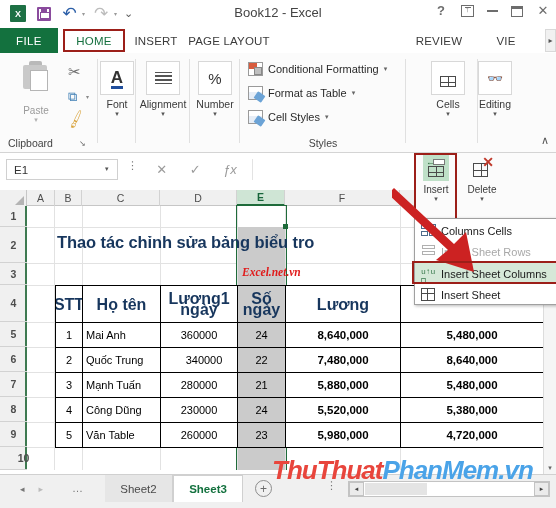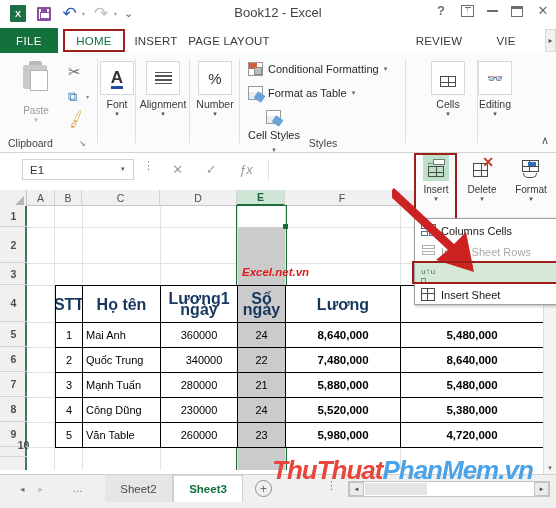--- a/index.html
+++ b/index.html
@@ -139,21 +139,21 @@
 
   .bino { font-size:13px; color:#2b2b2b; }
   .ribcollapse { position:absolute; right:7px; bottom:5px; font-size:11px; color:#555; }
 
   .cells-redbox {
     position:absolute; left:414px; top:153px; width:43px; height:68px;
     border:2.3px solid #9c1f19; z-index:30; pointer-events:none;
   }
 
   
-  .fbar { position:absolute; left:16px; top:153px; width:448px; height:37px; background:#fff; }
+  .fbar { position:absolute; left:0; top:153px; width:448px; height:37px; background:#fff; }
   .namebox {
     position:absolute; left:6px; top:6px; width:112px; height:21px;
     border:1px solid #d0d0d0; background:#fff; display:flex; align-items:center;
     padding-left:7px; font-size:11.5px; color:#333;
   }
   .namebox-car { position:absolute; right:6px; top:6px; font-size:7px; color:#555; }
   .fb-dots { position:absolute; left:127px; top:9px; font-size:11px; color:#7a7a7a; line-height:7px; text-align:center; width:8px;}
   .fb-btns { position:absolute; left:145px; top:6px; width:103px; height:21px; display:flex; align-items:center; justify-content:space-around; color:#9b9b9b; font-size:13px;}
   .fb-input { position:absolute; left:252px; top:6px; right:6px; height:21px; background:#fff; border-left:1px solid #e3e3e3; }
 
@@ -175,21 +175,21 @@
   .gline-h { position:absolute; left:0; right:0; height:1px; background:#e2e2e2; }
 
   .colEfill { position:absolute; background:#cbcbcb; }
   .colEsel { position:absolute; border:1.8px solid #1e6b3a; }
   .colEhandle { position:absolute; width:5px;height:5px;background:#1e6b3a; }
 
   .title-cell {
     position:absolute; font-size:16.5px; font-weight:bold; color:#17365d;
     white-space:nowrap; letter-spacing:-.1px;
   }
-  .sub-cell { position:absolute; font-size:11.5px; font-weight:bold; font-style:italic; color:#e01b1b; }
+  .sub-cell { position:absolute; font-size:11.5px; font-weight:bold; font-style:italic; color:#e01b1b;font-family:Liberation Serif, serif; }
 
   .tbl-abs { position:absolute; }
   .tcell {
     position:absolute; border:1px solid #000; background:#fff;
     display:flex; align-items:center; justify-content:center;
     font-size:11px; color:#000; overflow:hidden; white-space:nowrap;
   }
   .tcell.hdr { color:#17365d; font-weight:bold; font-size:16px; line-height:11px; text-align:center; flex-direction:column;}
   .tcell.shade { background:#cbcbcb; }
   .tcell.money { font-weight:bold; font-size:11.5px; }
@@ -353,21 +353,21 @@
       <div class="stylerow" style="left:8px;top:9px;">
         <span class="sty-ic sty-cf"></span>
         <span>Conditional Formatting</span>
         <span class="caret-s">▾</span>
       </div>
       <div class="stylerow" style="left:8px;top:33px;">
         <span class="sty-ic sty-tb"></span>
         <span>Format as Table</span>
         <span class="caret-s">▾</span>
       </div>
-      <div class="stylerow" style="left:8px;top:57px;flex-direction:column;">
+      <div class="stylerow" style="left:8px;top:57px;">
         <span class="sty-ic sty-tb"></span>
         <span>Cell Styles</span>
         <span class="caret-s">▾</span>
       </div>
       <div class="grp-label">Styles</div>
       <div class="grp-sep" style="left:165px;"></div>
     </div>
 
     <div class="grp" style="left:418px;width:60px;">
       <div class="bigbtn" style="left:13px;top:8px;width:34px;">
@@ -420,31 +420,20 @@
       <div class="bc">▾</div>
     </div>
     <div class="bigbtn" style="left:46px;top:2px;width:44px;">
       <div style="width:26px;height:26px;display:flex;align-items:center;justify-content:center;">
         <span class="cellsgrp-ic ic-del">
             <span class="tbl"></span>
             <span class="x">✕</span>
           </span>
       </div>
       <div class="bl" style="font-size:10px;">Delete</div>
-      <div class="bc">▾</div>
-    </div>
-    <div class="bigbtn" style="left:94px;top:2px;width:46px;">
-      <div style="width:26px;height:26px;display:flex;align-items:center;justify-content:center;">
-        <span class="cellsgrp-ic ic-fmt">
-            <span class="tbl"></span>
-            <span class="sel"></span>
-            <span class="brush"></span>
-          </span>
-      </div>
-      <div class="bl" style="font-size:10px;">Format</div>
       <div class="bc">▾</div>
     </div>
   </div>
   <div class="cells-redbox"></div>
 
   <div class="gridwrap">
 
     <div class="colhdr">
       <div class="corner"></div>
       <div class="ch" style="left:27px;width:28px;">A</div>
@@ -459,21 +448,21 @@
     <div class="rowhdr" style="height:264px;">
       <div class="rh" style="top:0px;height:21px;">1</div>
       <div class="rh" style="top:21px;height:36px;">2</div>
       <div class="rh" style="top:57px;height:22px;">3</div>
       <div class="rh" style="top:79px;height:37px;">4</div>
       <div class="rh" style="top:116px;height:25px;">5</div>
       <div class="rh" style="top:141px;height:25px;">6</div>
       <div class="rh" style="top:166px;height:25px;">7</div>
       <div class="rh" style="top:191px;height:25px;">8</div>
       <div class="rh" style="top:216px;height:25px;">9</div>
-      <div class="rh" style="top:228px;height:23px;padding-left:20px;">10</div>
+      <div class="rh" style="top:241px;height:23px;padding-left:20px;">10</div>
     </div>
 
     <div class="cellarea">
 
       <div class="gline-v" style="left:27px;height:264px;"></div>
       <div class="gline-v" style="left:55px;height:264px;"></div>
       <div class="gline-v" style="left:133px;height:264px;"></div>
       <div class="gline-v" style="left:210px;height:264px;"></div>
       <div class="gline-v" style="left:258px;height:264px;"></div>
       <div class="gline-v" style="left:373px;height:264px;"></div>
@@ -485,20 +474,21 @@
       <div class="gline-h" style="top:141px;"></div>
       <div class="gline-h" style="top:166px;"></div>
       <div class="gline-h" style="top:191px;"></div>
       <div class="gline-h" style="top:216px;"></div>
       <div class="gline-h" style="top:241px;"></div>
 
       <div class="colEfill" style="left:211px;top:21px;width:47px;height:243px;"></div>
       <div class="colEsel" style="left:209px;top:-1px;width:51px;height:266px;"></div>
       <div class="colEhandle" style="left:256px;top:18px;"></div>
 
+      <div class="title-cell" style="left:30px;top:27px;">Thao tác chỉnh sửa bảng biểu tro</div>
       <div class="sub-cell" style="left:215px;top:60px;">Excel.net.vn</div>
 
       <div class="tbl-abs">
         <div class="tcell hdr" style="left:28px;top:79px;width:28px;height:38px;">
           <span>STT</span>
         </div>
         <div class="tcell hdr" style="left:55px;top:79px;width:79px;height:38px;">
           <span>Họ tên</span>
         </div>
         <div class="tcell hdr" style="left:133px;top:79px;width:78px;height:38px;">
@@ -576,20 +566,21 @@
           <i style="left:0;top:0;width:13px;height:4px;"></i>
           <i style="left:0;top:6px;width:13px;height:4px;"></i>
         </span>
       </span>
       <span>Insert Sheet Rows</span>
     </div>
     <div class="ditem hl" style="top:44px;">
       <span class="dic">
         <span class="dic-cols">u↑u<br>⊓</span>
       </span>
+      <span>Insert Sheet Columns</span>
     </div>
     <div class="ditem" style="top:65px;">
       <span class="dic">
           <span class="dic-sheet"></span>
         </span>
       <span>Insert Sheet</span>
     </div>
   </div>
   <div class="dd-redbox"></div>
 

